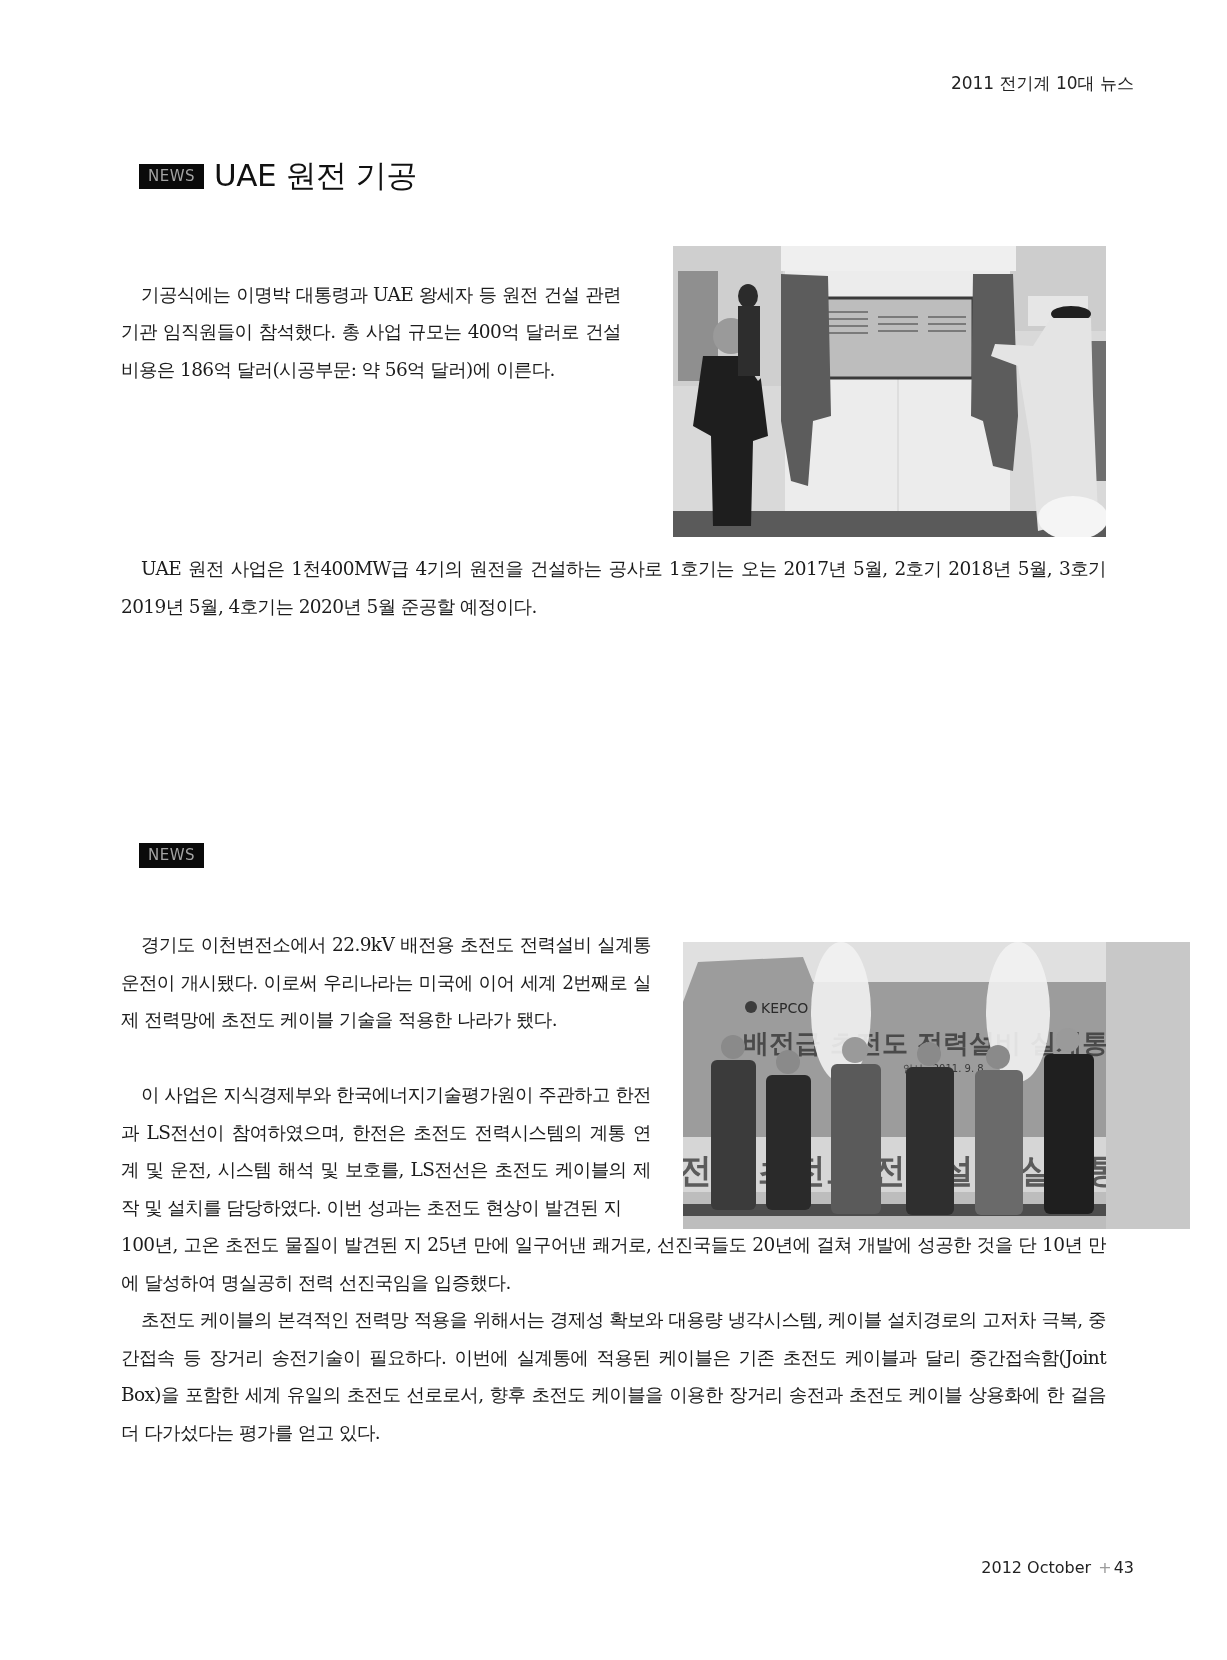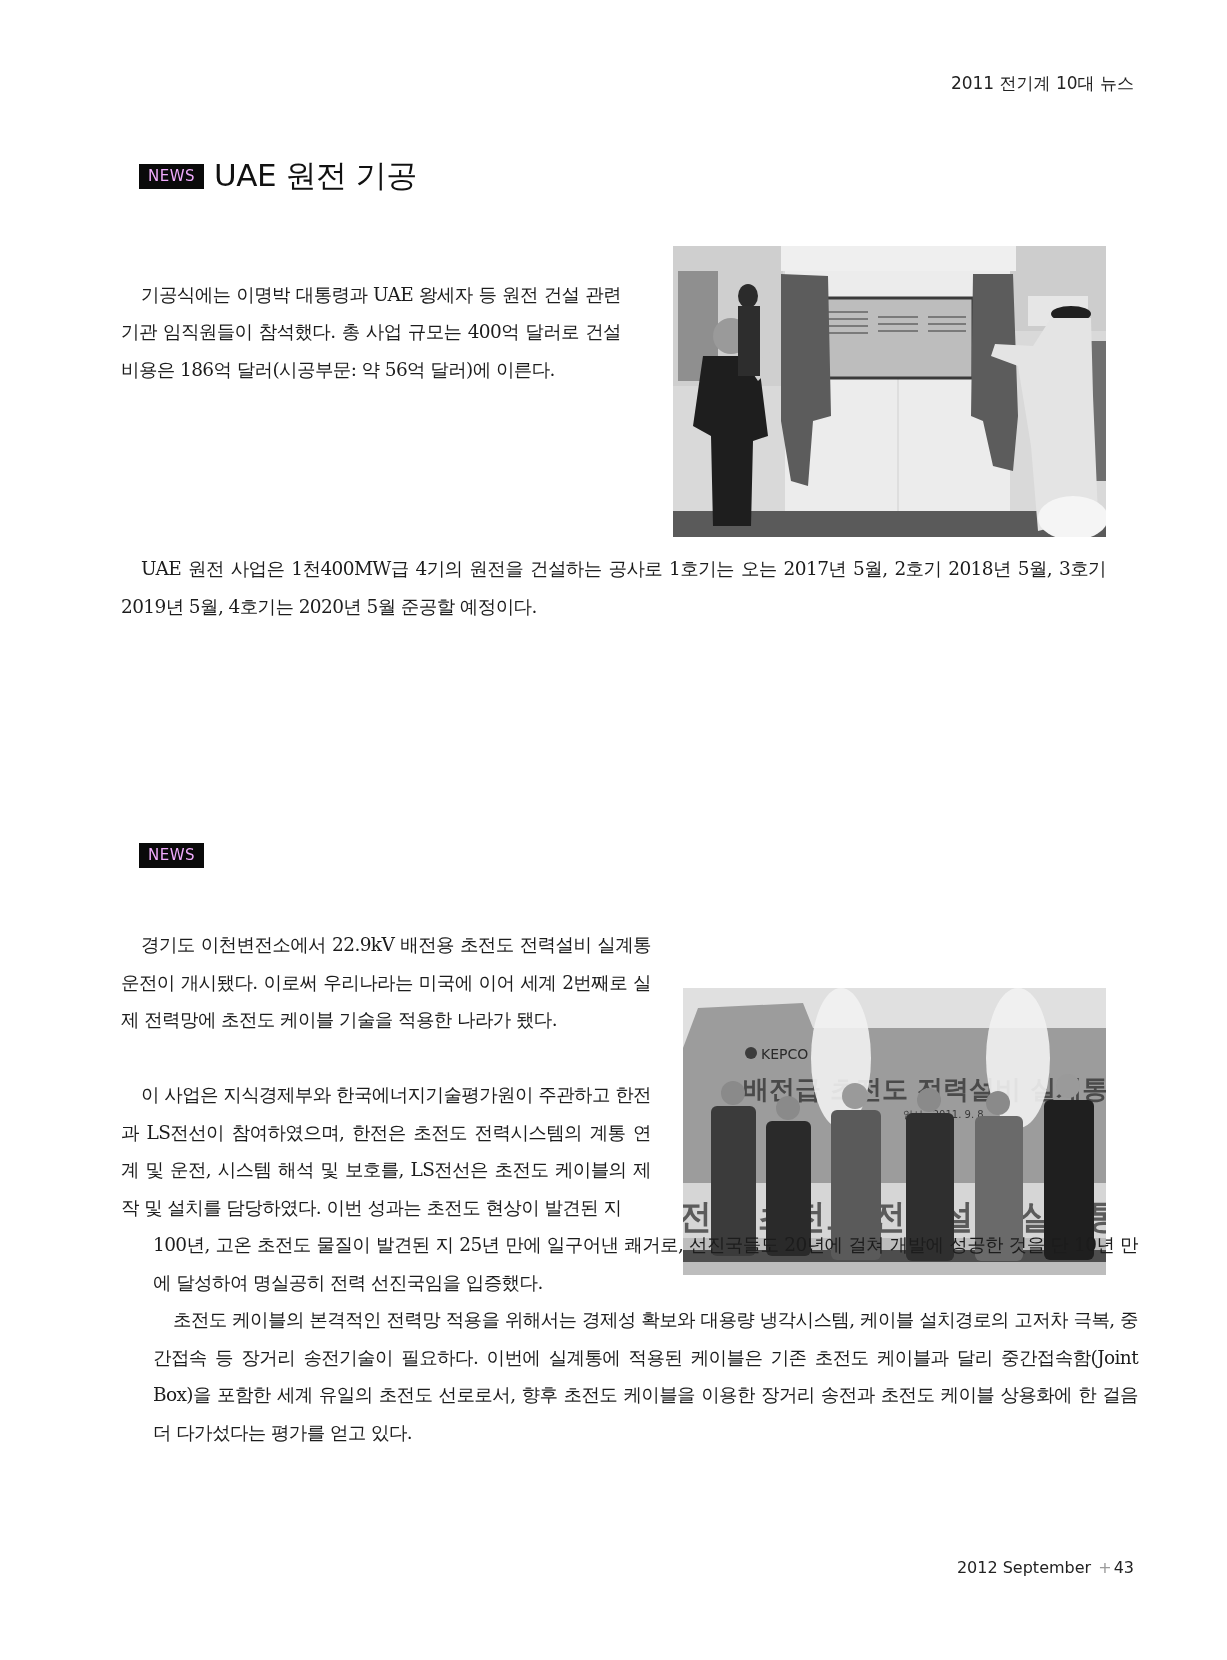--- a/index.html
+++ b/index.html
@@ -1,28 +1,28 @@
 <!DOCTYPE html>
 <html><head>
 <meta charset="utf-8">
 <style>
   html, body { margin: 0; padding: 0; background: #ffffff; }
   body { width: 1227px; height: 1660px; position: relative; overflow: hidden; color: #1a1a1a; }
   .running-head { position: absolute; top: 72px; right: 93px; font-family: "DejaVu Sans", sans-serif; font-size: 17px; color: #222; letter-spacing: 0; }
   .news-title { position: absolute; left: 139px; display: flex; align-items: center; }
-  .news-badge { background: #0a0a0a; color: #f0abfc; font-family: "DejaVu Sans", sans-serif; font-size: 15px; padding: 3px 9px; height: 19px; line-height: 19px; margin-right: 10px; letter-spacing: 0.5px; }
+  .news-badge { background: #0a0a0a; color: #a3a3a3; font-family: "DejaVu Sans", sans-serif; font-size: 15px; padding: 3px 9px; height: 19px; line-height: 19px; margin-right: 10px; letter-spacing: 0.5px; }
   .news-heading { font-family: "DejaVu Sans", sans-serif; font-size: 31px; color: #111; font-weight: normal; letter-spacing: -0.5px; }
   .section1-title { top: 155px; }
   .section2-title { top: 843px; }
   .body-text { position: absolute; font-family: "DejaVu Serif", serif; font-size: 18.5px; line-height: 37.5px; color: #1c1c1c; text-align: justify; letter-spacing: -0.6px; margin: 0; }
   .body-text p { margin: 0; text-indent: 20px; }
   .gap { height: 37.5px; }
   .photo { position: absolute; overflow: hidden; background: #c8c8c8; }
   .photo1 { left: 673px; top: 246px; width: 433px; height: 291px; }
-  .photo2 { left: 683px; top: 988px; width: 423px; height: 287px; }
+  .photo2 { left: 683px; top: 942px; width: 507px; height: 287px; }
   .footer { position: absolute; top: 1558px; right: 93px; font-family: "DejaVu Sans", sans-serif; font-size: 16px; color: #222; }
   .footer .plus { color: #9a9a9a; margin: 0 2px; }
 </style>
 </head>
 <body>
 
 <div class="running-head">2011 전기계 10대 뉴스</div>
 
 <div class="news-title section1-title">
   <span class="news-badge">NEWS</span>
@@ -125,21 +125,21 @@
       <circle cx="246" cy="112" r="12" fill="#8a8a8a"></circle>
         <rect x="223" y="125" width="48" height="148" rx="6" fill="#2f2f2f"></rect>
       <circle cx="315" cy="115" r="12" fill="#8a8a8a"></circle>
         <rect x="292" y="128" width="48" height="145" rx="6" fill="#6a6a6a"></rect>
       <circle cx="385" cy="98" r="12" fill="#9a9a9a"></circle>
         <rect x="361" y="112" width="50" height="160" rx="6" fill="#1f1f1f"></rect>
     </g>
   </svg>
 </div>
 
-<div class="body-text" style="left:121px; top:1226px; width:985px;margin-left:32px;">
+<div class="body-text" style="left:121px; top:1226px; width:985px;">
   <p style="text-indent:0">100년, 고온 초전도 물질이 발견된 지 25년 만에 일구어낸 쾌거로, 선진국들도 20년에 걸쳐 개발에 성공한 것을 단 10년 만에 달성하여 명실공히 전력 선진국임을 입증했다.</p>
   <p>초전도 케이블의 본격적인 전력망 적용을 위해서는 경제성 확보와 대용량 냉각시스템, 케이블 설치경로의 고저차 극복, 중간접속 등 장거리 송전기술이 필요하다. 이번에 실계통에 적용된 케이블은 기존 초전도 케이블과 달리 중간접속함(Joint Box)을 포함한 세계 유일의 초전도 선로로서, 향후 초전도 케이블을 이용한 장거리 송전과 초전도 케이블 상용화에 한 걸음 더 다가섰다는 평가를 얻고 있다.</p>
 </div>
 
 <div class="footer">
-  <span>2012 September</span>
+  <span>2012 October</span>
   <span class="plus">+</span><span>43</span>
 </div>
 
 </body></html>

